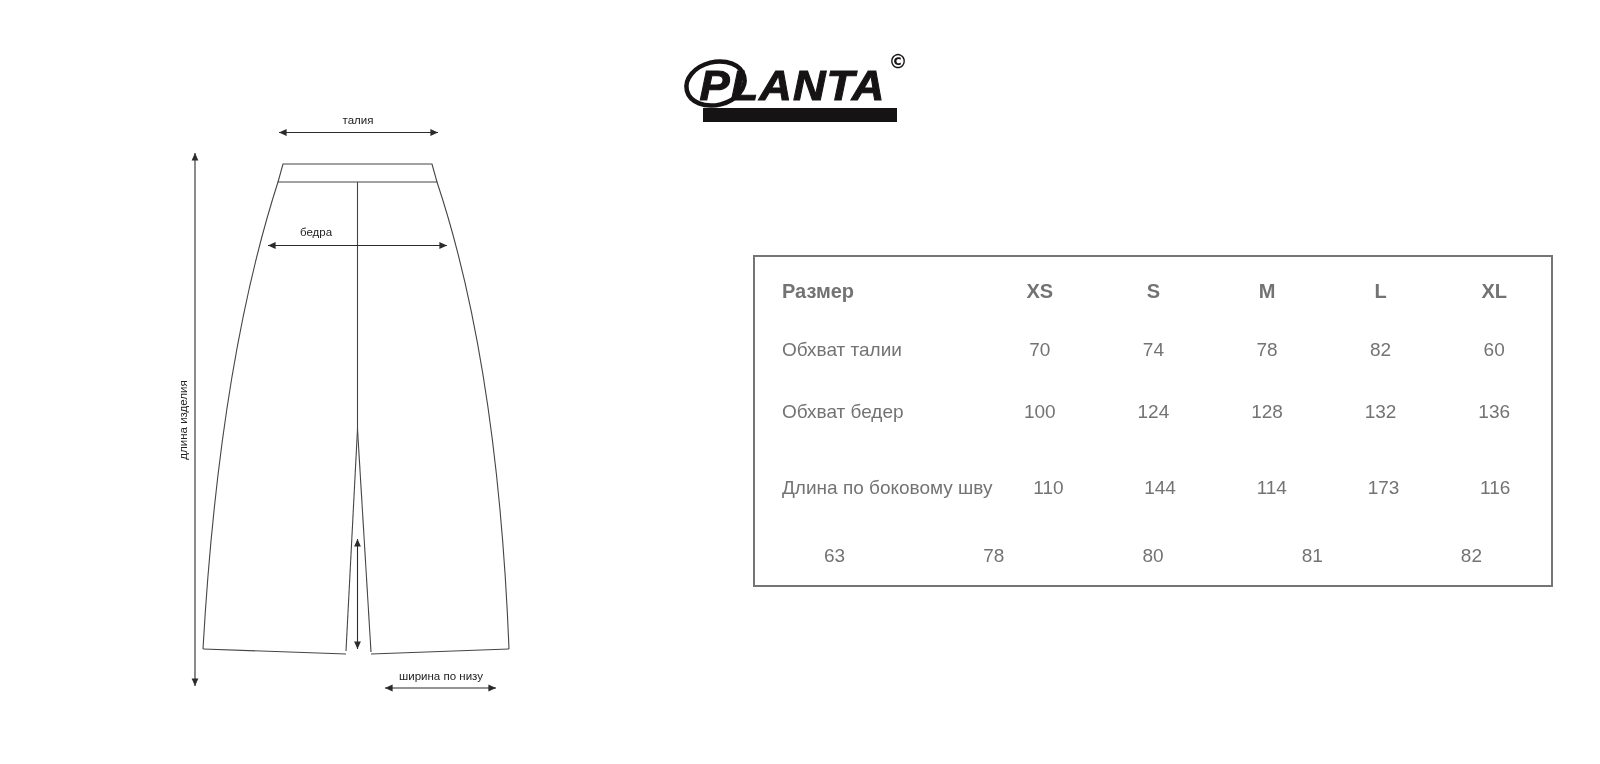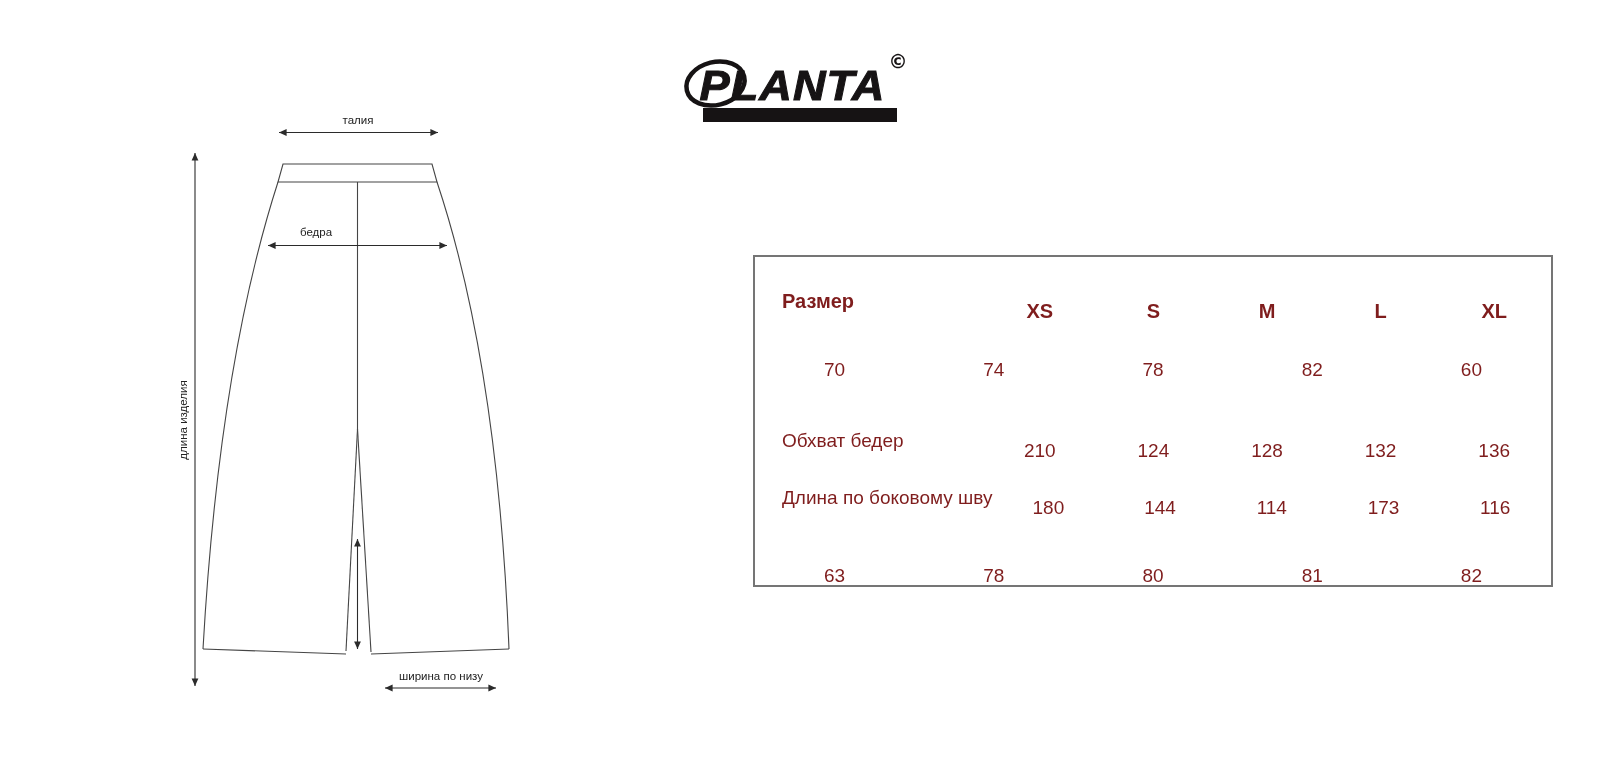--- a/index.html
+++ b/index.html
@@ -78,36 +78,35 @@
     background: #ffffff;
   }
   .trow {
     position: absolute;
     left: 0;
     width: 100%;
     display: flex;
     align-items: center;
     line-height: 24px;
     font-size: 19px;
-    color: #7f1d1d;
+    color: #737373;
   }
   .trow.thead {
     font-weight: bold;
     font-size: 20px;
   }
   .tl {
     flex: 0 0 228px;
     padding-left: 27px;
     box-sizing: border-box;
     white-space: nowrap;
   }
   .tc {
     flex: 1 1 0;
     text-align: center;
-    margin-top: 20px;
   }
 </style>
 </head>
 <body>
 
 <svg class="logo-svg" viewBox="0 0 240 90">
   <ellipse cx="40.5" cy="41.5" rx="29.5" ry="21.5" transform="rotate(-14 40.5 41.5)" fill="none" stroke="#161314" stroke-width="4.5"></ellipse>
   <text class="brand" x="117.5" y="58" text-anchor="middle" textLength="186" lengthAdjust="spacingAndGlyphs">PLANTA</text>
   <text class="copyright" x="223" y="26" text-anchor="middle">©</text>
   <rect x="28" y="66" width="194" height="14" fill="#161314"></rect>
@@ -146,39 +145,40 @@
   <div class="trow thead" style="top:22px">
     <div class="tl">Размер</div>
     <div class="tc">XS</div>
     <div class="tc">S</div>
     <div class="tc">M</div>
     <div class="tc">L</div>
     <div class="tc">XL</div>
   </div>
 
   <div class="trow" style="top:81px">
+    <div class="tl">Обхват талии</div>
     <div class="tc">70</div>
     <div class="tc">74</div>
     <div class="tc">78</div>
     <div class="tc">82</div>
     <div class="tc">60</div>
   </div>
 
-  <div class="trow" style="top:162px">
+  <div class="trow" style="top:143px">
     <div class="tl">Обхват бедер</div>
-    <div class="tc">210</div>
+    <div class="tc">100</div>
     <div class="tc">124</div>
     <div class="tc">128</div>
     <div class="tc">132</div>
     <div class="tc">136</div>
   </div>
 
   <div class="trow" style="top:219px">
     <div class="tl">Длина по боковому шву</div>
-    <div class="tc">180</div>
+    <div class="tc">110</div>
     <div class="tc">144</div>
     <div class="tc">114</div>
     <div class="tc">173</div>
     <div class="tc">116</div>
   </div>
 
   <div class="trow" style="top:287px">
     <div class="tc">63</div>
     <div class="tc">78</div>
     <div class="tc">80</div>

